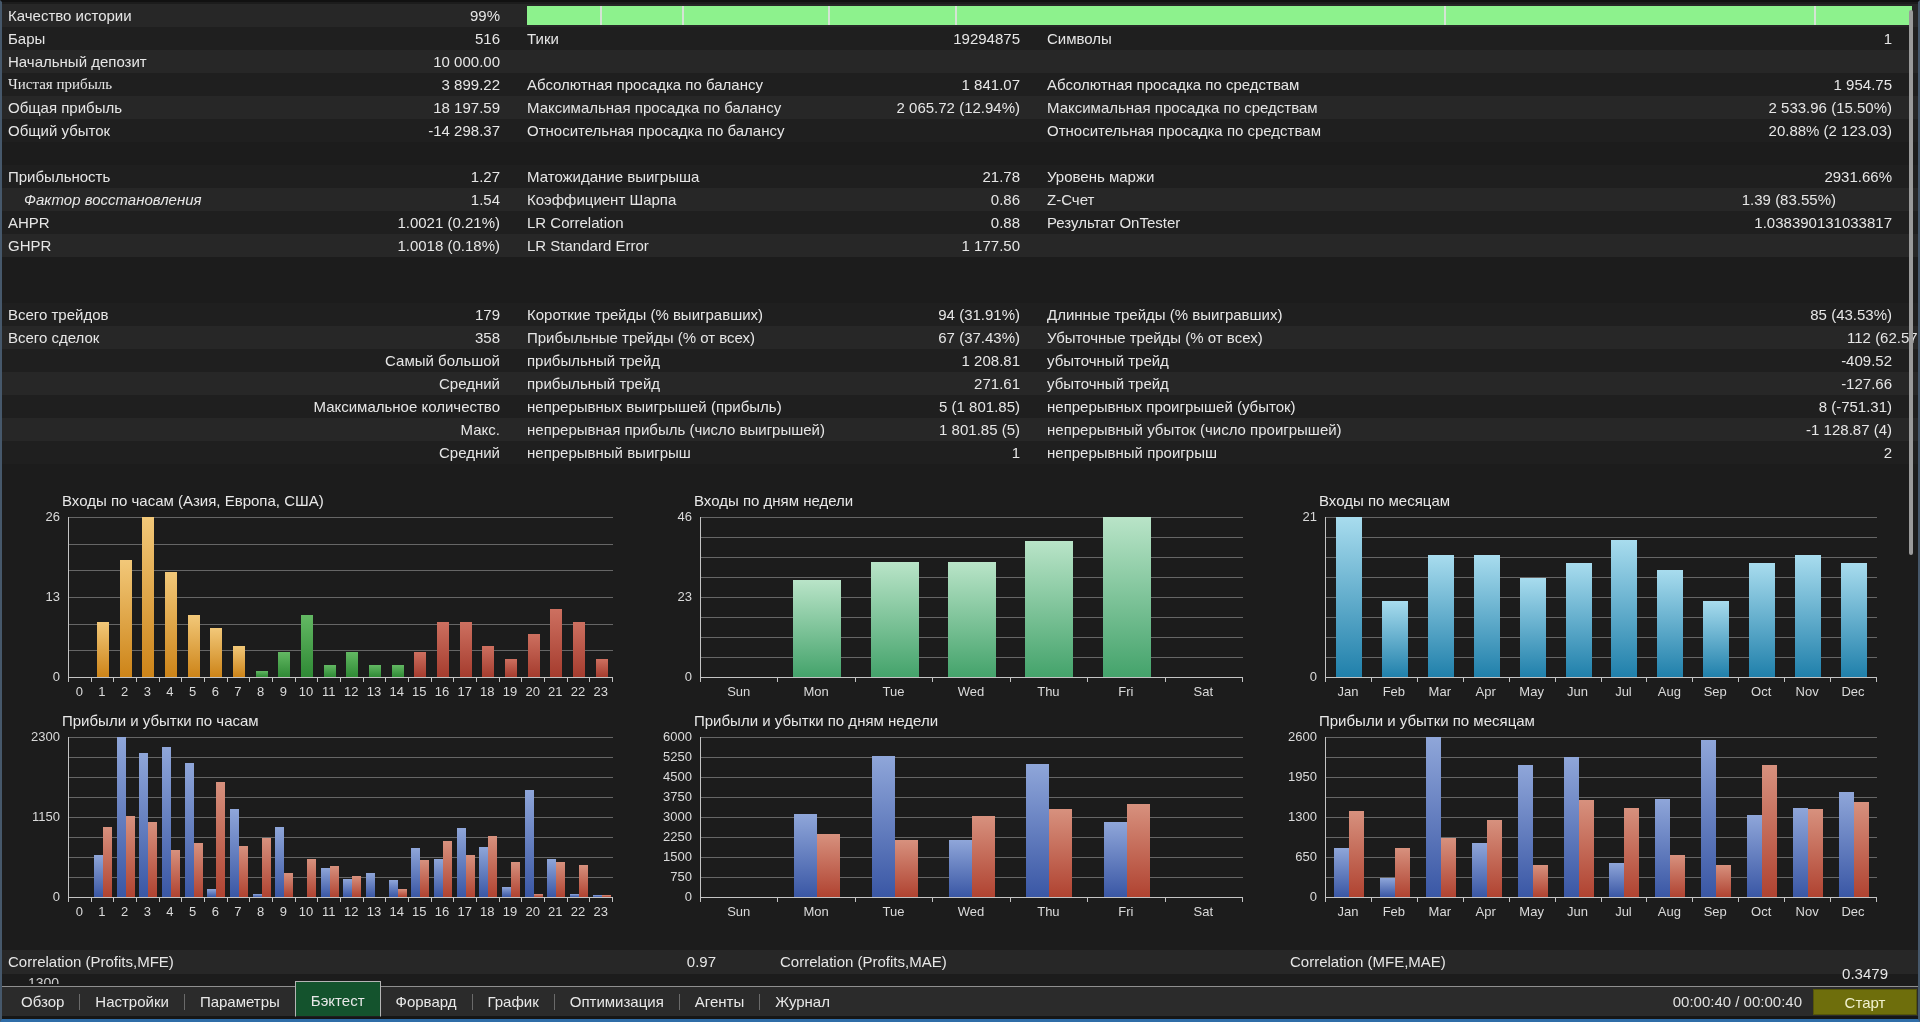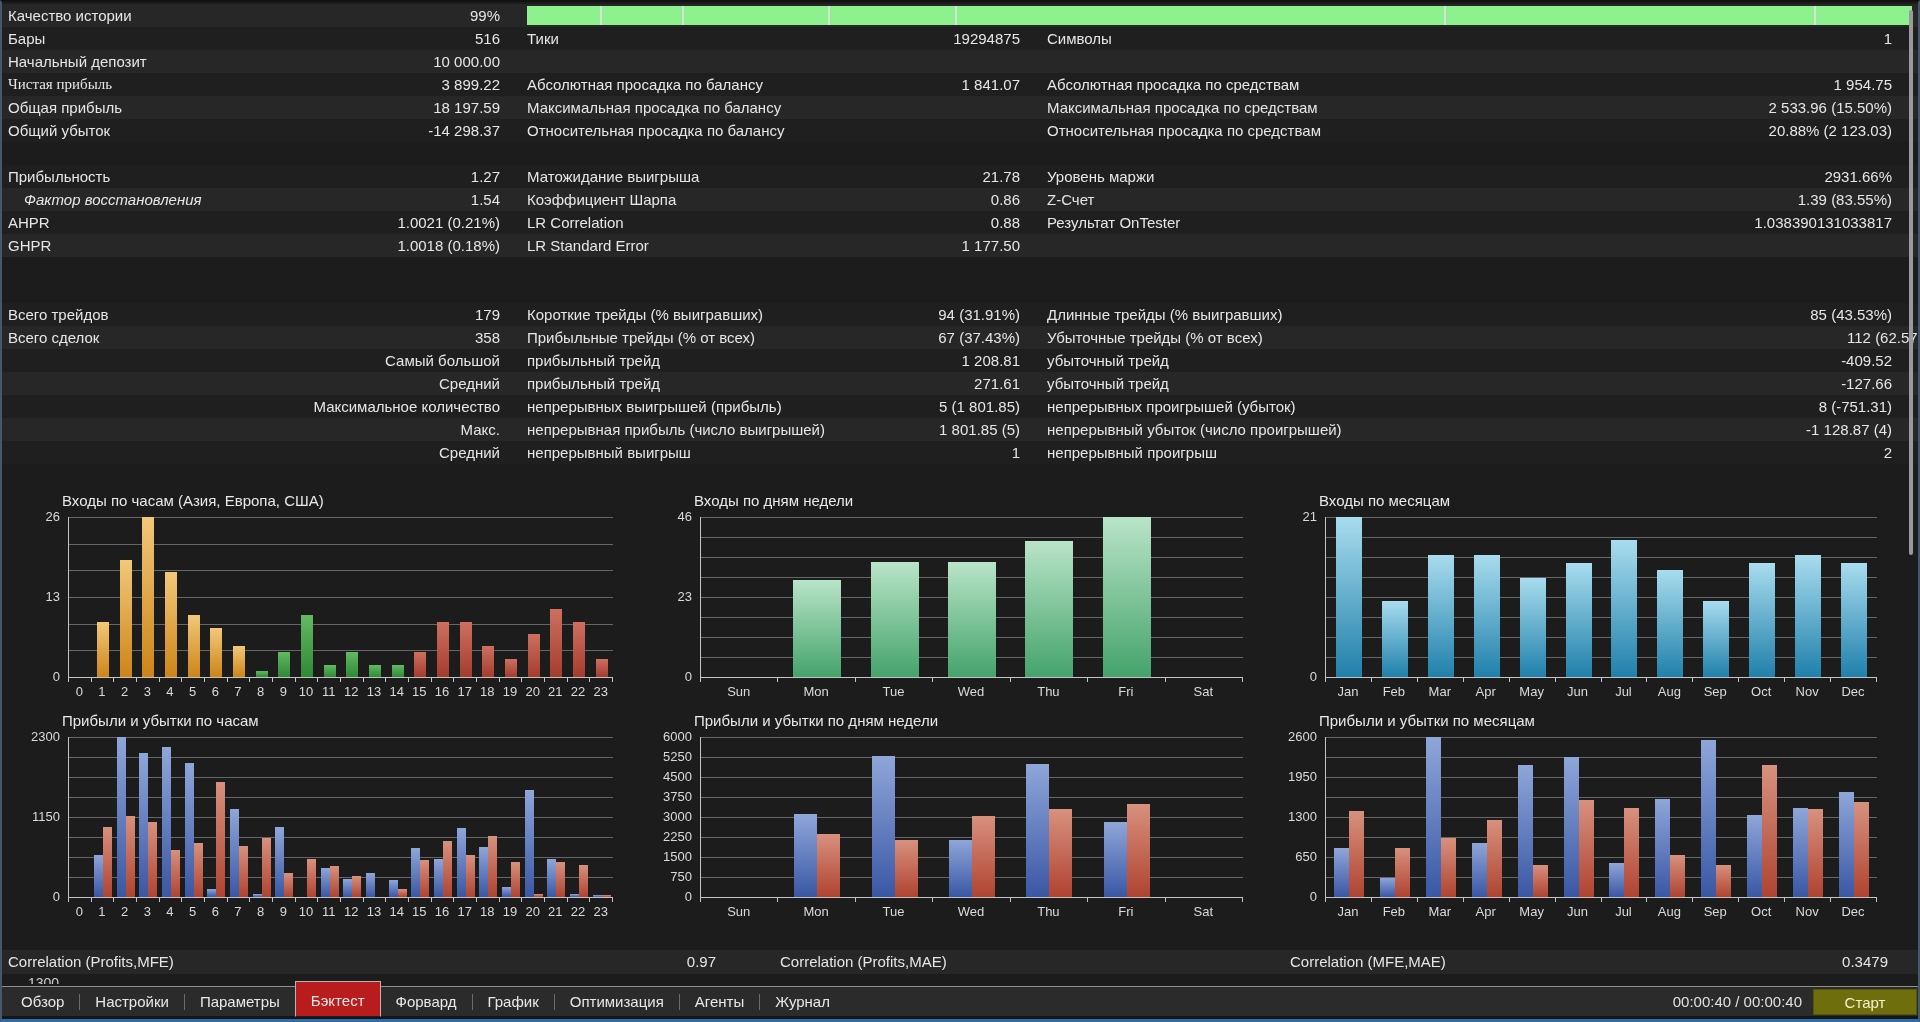--- a/index.html
+++ b/index.html
@@ -22,21 +22,21 @@
   .bar{position:absolute;bottom:0;}
   .ylab{position:absolute;font-size:13px;color:#dadada;text-align:right;white-space:nowrap;}
   .xlab{position:absolute;font-size:13px;color:#dadada;text-align:center;white-space:nowrap;}
   .xtick{position:absolute;width:1px;height:4px;background:#c4c4c4;}
   #corr-row{position:absolute;left:0;top:950px;width:1920px;height:24px;line-height:24px;font-size:15px;background:#272727;}
   #clip-label{position:absolute;left:28px;top:975px;width:60px;height:9px;overflow:hidden;font-size:14px;color:#cfcfcf;}
   #tabbar{position:absolute;left:0;top:986px;width:1920px;height:30px;background:#2b2b2b;border-top:1px solid #8f8f8f;}
   .tab{position:relative;display:inline-block;vertical-align:top;height:30px;line-height:29px;
        padding:0 15px;font-size:15px;color:#e8e8e8;cursor:default;}
   .tab-sep{display:inline-block;vertical-align:middle;width:1px;height:16px;background:#6a6a6a;margin-top:7px;}
-  .tab.active{top:-6px;height:34px;line-height:38px;background:#b91c1c;
+  .tab.active{top:-6px;height:34px;line-height:38px;background:#14532d;
        border:1px solid #b5b5b5;border-bottom:1px solid #1e1e1e;z-index:3;}
   #timer{position:absolute;right:118px;top:0;height:30px;line-height:30px;font-size:15px;color:#e0e0e0;}
   #start-btn{position:absolute;right:3px;top:2px;width:104px;height:26px;line-height:26px;
        background:#6e6e0c;color:#f2f2cf;font-size:15px;text-align:center;border:1px solid #55550a;box-sizing:border-box;}
   #bottom-fill{position:absolute;left:0;top:1016px;width:1920px;height:6px;background:#161616;}
   #scrollbar{position:absolute;right:7px;top:10px;width:4px;height:545px;background:#9a9a9a;border-radius:2px;}
   #frame{position:absolute;inset:0;border-left:2px solid #46586b;border-right:2px solid #46586b;
        border-bottom:3px solid #2f6da8;border-top:2px solid #111;pointer-events:none;z-index:60;}
 </style>
 </head>
@@ -73,20 +73,21 @@
         <div class="cell val" style="left: 8px; width: 492px;">3 899.22</div>
         <div class="cell" style="left: 527px;">Абсолютная просадка по балансу</div>
         <div class="cell val" style="left: 527px; width: 493px;">1 841.07</div>
         <div class="cell" style="left: 1047px;">Абсолютная просадка по средствам</div>
         <div class="cell val" style="left: 1047px; width: 845px;">1 954.75</div>
       </div>
       <div class="row alt" style="top: 96px;">
         <div class="cell" style="left: 8px;">Общая прибыль</div>
         <div class="cell val" style="left: 8px; width: 492px;">18 197.59</div>
         <div class="cell" style="left: 527px;">Максимальная просадка по балансу</div>
+        <div class="cell val" style="left: 527px; width: 493px;">2 065.72 (12.94%)</div>
         <div class="cell" style="left: 1047px;">Максимальная просадка по средствам</div>
         <div class="cell val" style="left: 1047px; width: 845px;">2 533.96 (15.50%)</div>
       </div>
       <div class="row norm" style="top: 119px;">
         <div class="cell" style="left: 8px;">Общий убыток</div>
         <div class="cell val" style="left: 8px; width: 492px;">-14 298.37</div>
         <div class="cell" style="left: 527px;">Относительная просадка по балансу</div>
         <div class="cell" style="left: 1047px;">Относительная просадка по средствам</div>
         <div class="cell val" style="left: 1047px; width: 845px;">20.88% (2 123.03)</div>
       </div>
@@ -98,21 +99,21 @@
         <div class="cell val" style="left: 527px; width: 493px;">21.78</div>
         <div class="cell" style="left: 1047px;">Уровень маржи</div>
         <div class="cell val" style="left: 1047px; width: 845px;">2931.66%</div>
       </div>
       <div class="row alt" style="top: 188px;">
         <div class="cell" style="left: 24px; font-style: italic;">Фактор восстановления</div>
         <div class="cell val" style="left: 8px; width: 492px;">1.54</div>
         <div class="cell" style="left: 527px;">Коэффициент Шарпа</div>
         <div class="cell val" style="left: 527px; width: 493px;">0.86</div>
         <div class="cell" style="left: 1047px;">Z-Счет</div>
-        <div class="cell val" style="left: 1047px; width: 845px;">1.39 (83.55%)</div>
+        <div class="cell val" style="left: 991px; width: 845px;">1.39 (83.55%)</div>
       </div>
       <div class="row norm" style="top: 211px;">
         <div class="cell" style="left: 8px;">AHPR</div>
         <div class="cell val" style="left: 8px; width: 492px;">1.0021 (0.21%)</div>
         <div class="cell" style="left: 527px;">LR Correlation</div>
         <div class="cell val" style="left: 527px; width: 493px;">0.88</div>
         <div class="cell" style="left: 1047px;">Результат OnTester</div>
         <div class="cell val" style="left: 1047px; width: 845px;">1.038390131033817</div>
       </div>
       <div class="row alt" style="top: 234px;">
@@ -560,21 +561,21 @@
       <div class="xlab" style="left: 1678.33px; width: 73.9167px; top: 904px;">Sep</div>
       <div class="xlab" style="left: 1724.25px; width: 73.9167px; top: 904px;">Oct</div>
       <div class="xlab" style="left: 1770.17px; width: 73.9167px; top: 904px;">Nov</div>
       <div class="xlab" style="left: 1816.08px; width: 73.9167px; top: 904px;">Dec</div>
     </div>
   <div id="corr-row">
     <div class="cell" style="left:8px;">Correlation (Profits,MFE)</div>
     <div class="cell val" style="left:8px;width:708px;">0.97</div>
     <div class="cell" style="left:780px;">Correlation (Profits,MAE)</div>
     <div class="cell" style="left:1290px;">Correlation (MFE,MAE)</div>
-    <div class="cell val" style="left:1290px;width:598px;">0.3479</div>
+    <div class="cell val" style="left:1290px;width:598px;margin-top:12px;">0.3479</div>
   </div>
   <div id="clip-label">1300</div>
   <div id="scrollbar"></div>
 </div>
 
 <div id="tabbar">
   <div id="tabs-host" style="padding-left:6px;"><div class="tab">Обзор</div><div class="tab-sep"></div><div class="tab">Настройки</div><div class="tab-sep"></div><div class="tab">Параметры</div><div class="tab active">Бэктест</div><div class="tab">Форвард</div><div class="tab-sep"></div><div class="tab">График</div><div class="tab-sep"></div><div class="tab">Оптимизация</div><div class="tab-sep"></div><div class="tab">Агенты</div><div class="tab-sep"></div><div class="tab">Журнал</div></div>
   <div id="timer">00:00:40 / 00:00:40</div>
   <div id="start-btn">Старт</div>
 </div>

